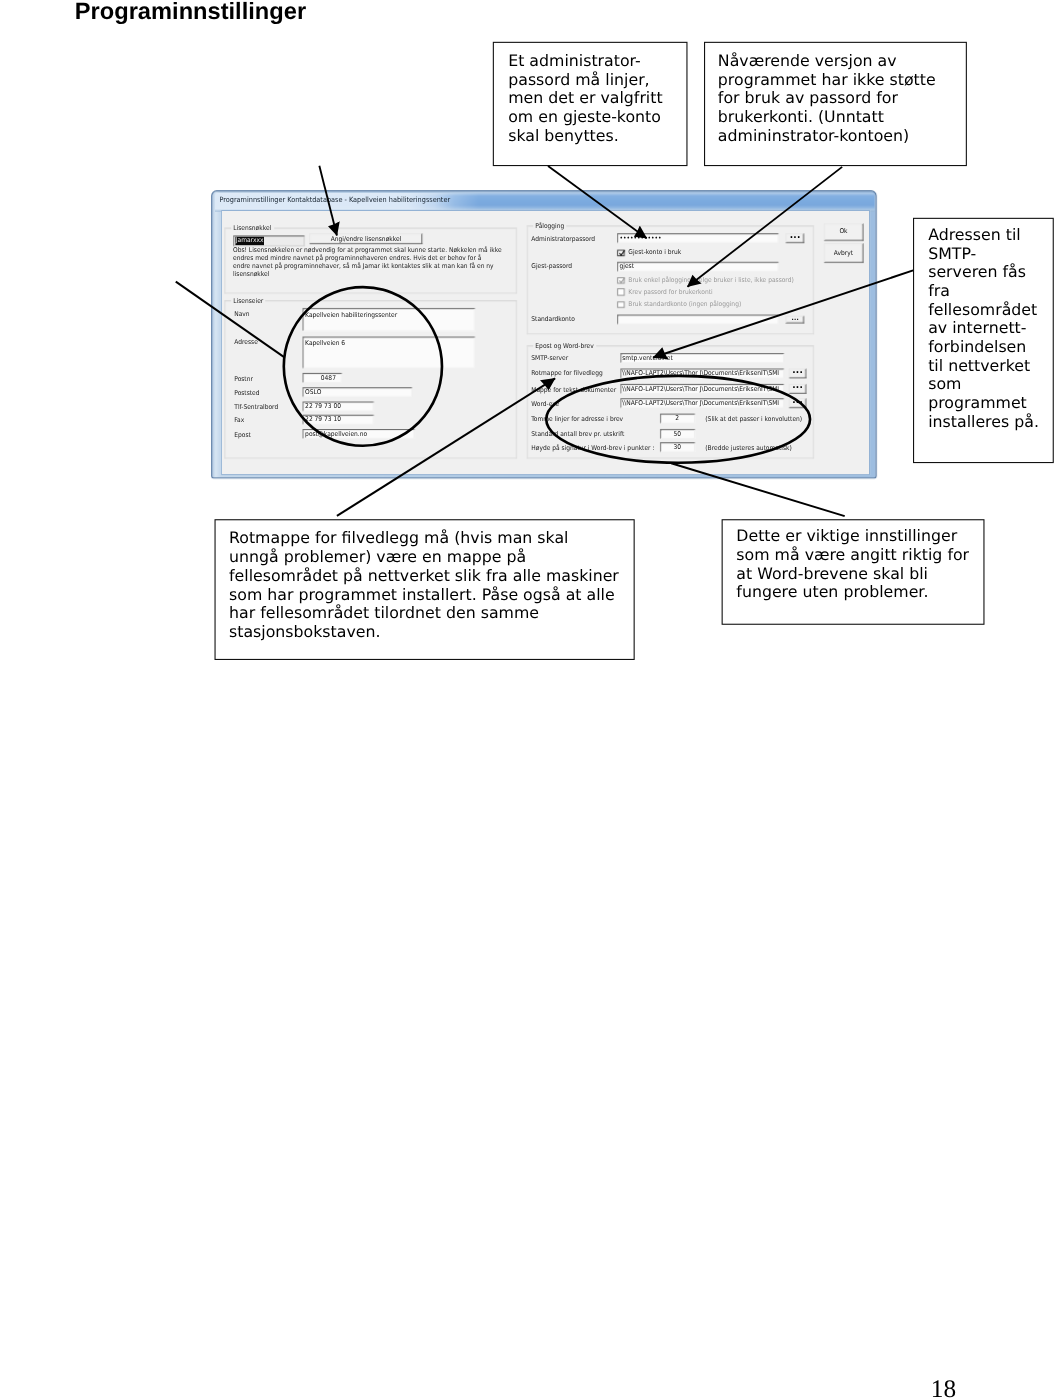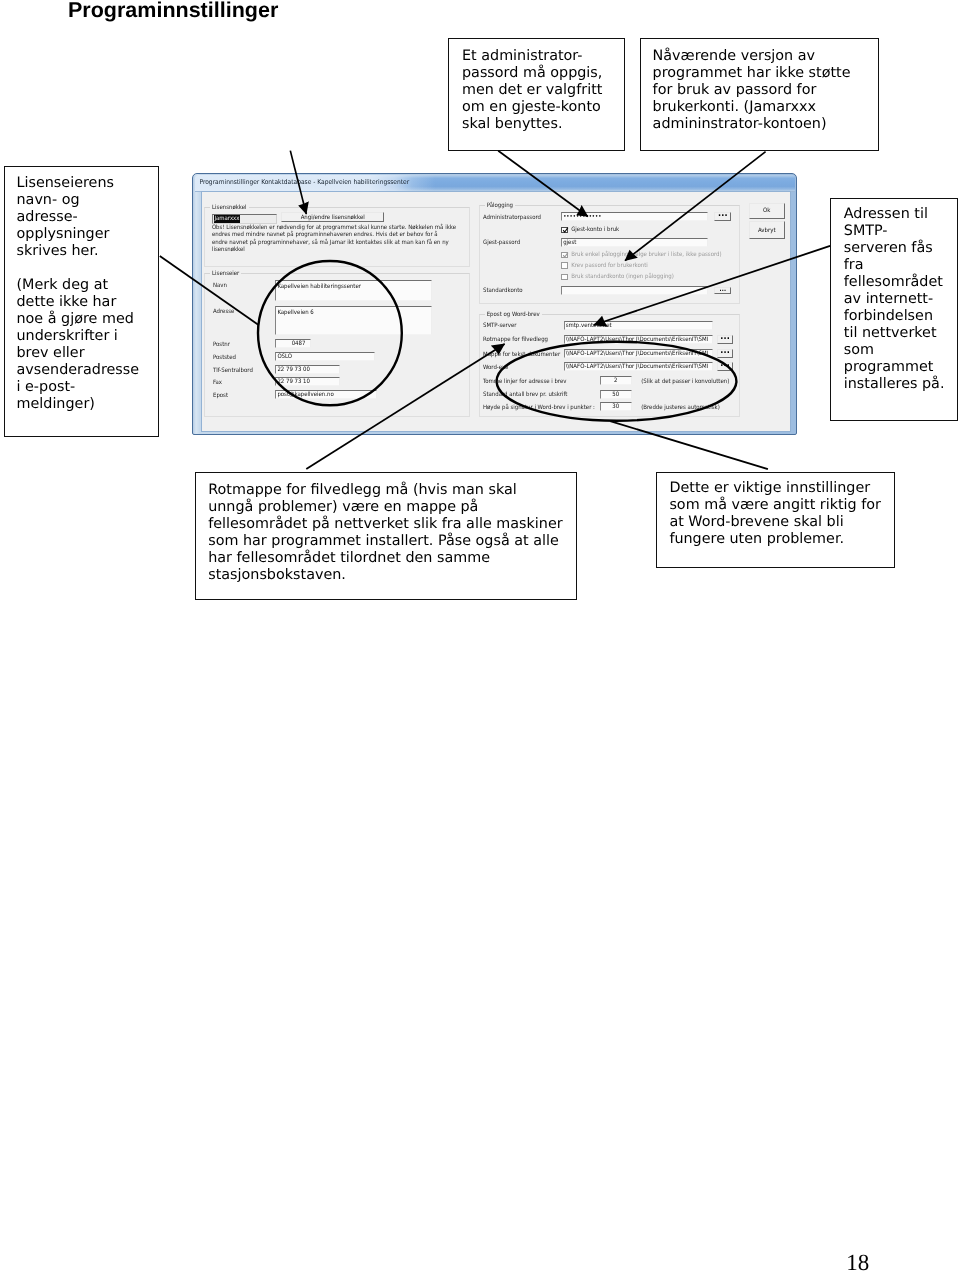--- a/index.html
+++ b/index.html
@@ -81,50 +81,34 @@
 </head>
 <body>
 
 <div class="page">
 
   <div id="page-title">Programinnstillinger</div>
 
 
   <div class="cbox" style="left:448px;top:38px;width:177px;height:113px;padding:9px 0 0 13px;">
     <div class="txt">Et administrator-
-passord må oppgis,
+passord må linjer,
 men det er valgfritt
 om en gjeste-konto
 skal benyttes.</div>
   </div>
 
   <div class="cbox" style="left:640px;top:38px;width:239px;height:113px;padding:9px 0 0 11.6px;">
     <div class="txt">Nåværende versjon av
 programmet har ikke støtte
 for bruk av passord for
-brukerkonti. (Jamarxxx
+brukerkonti. (Unntatt
 admininstrator-kontoen)</div>
   </div>
 
-  <div class="cbox" style="left:4px;top:166px;width:155px;height:271px;padding:8.4px 0 0 11.5px;">
-    <div class="txt">Lisenseierens
-navn- og
-adresse-
-opplysninger
-skrives her.
-
-(Merk deg at
-dette ikke har
-noe å gjøre med
-underskrifter i
-brev eller
-avsenderadresse
-i e-post-
-meldinger)</div>
-  </div>
 
   <div class="cbox" style="left:830px;top:198px;width:128px;height:223px;padding:7.3px 0 0 12.8px;">
     <div class="txt">Adressen til
 SMTP-
 serveren fås
 fra
 fellesområdet
 av internett-
 forbindelsen
 til nettverket

